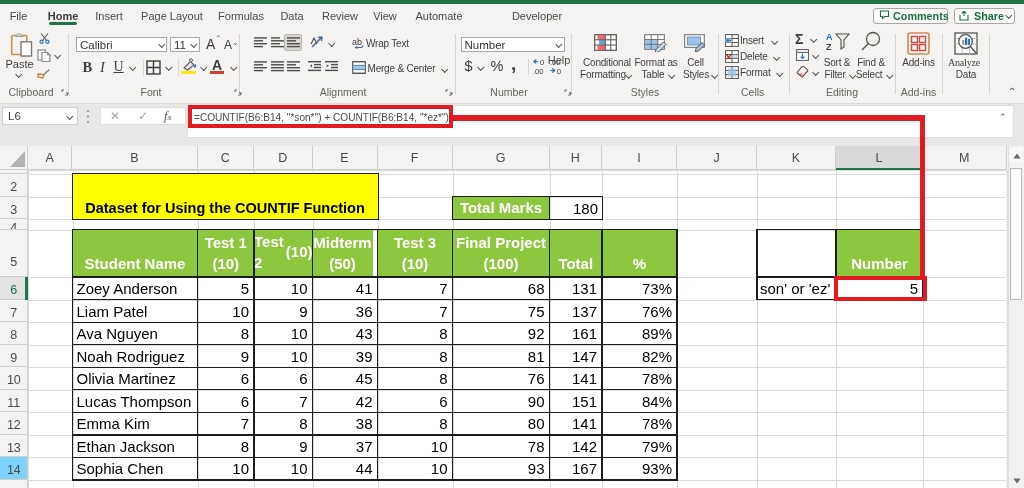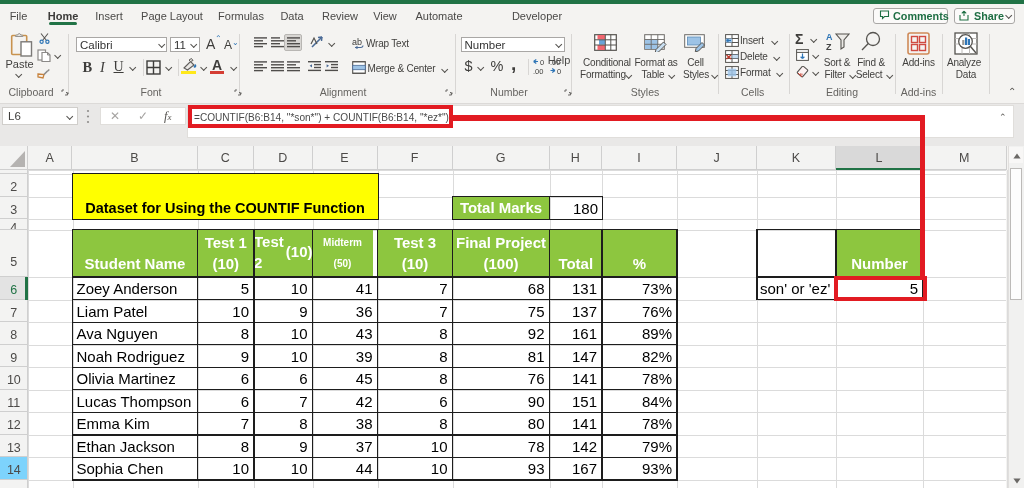--- a/index.html
+++ b/index.html
@@ -311,21 +311,21 @@
 <div class="tx btxt" style="left:918.5px;top:57px;transform:translateX(-50%);">Add-ins</div>
 <svg class="ab" style="left:953.5px;top:31.5px;" width="25" height="24" viewBox="0 0 25 24">
       <rect x="1" y="1" width="22" height="21" fill="#fff" stroke="#55534f" stroke-width="1.3"></rect>
       <path d="M1 6.5h22M1 12h22M8 1v21M15.5 1v21" stroke="#b5b3b1" stroke-width="0.9"></path>
       <circle cx="11.5" cy="9.5" r="6.8" fill="#fff" stroke="#55534f" stroke-width="1.3"></circle>
       <rect x="8.2" y="8" width="2.2" height="5" fill="#9a9895"></rect>
       <rect x="11" y="5.5" width="2.2" height="7.5" fill="#2e75b6"></rect>
       <rect x="13.8" y="7" width="2.2" height="6" fill="#2e75b6"></rect>
       <path d="M16.5 14.5L22 21" stroke="#55534f" stroke-width="1.4"></path>
     </svg>
-<div class="tx btxt" style="left:964px;top:57px;transform:translateX(-50%);">Analyze</div>
+<div class="tx btxt" style="left:964px;top:57px;transform:translateX(-50%);font-family:Liberation Serif, serif;">Analyze</div>
 <div class="tx btxt" style="left:966px;top:69px;transform:translateX(-50%);">Data</div>
 <div class="ab" style="left:0;top:103.5px;width:1024px;height:42.5px;background:#e9e8e7;"></div>
 <div class="ab" style="left:2px;top:106.5px;width:76px;height:18.5px;background:#fff;border:1px solid #d0cecb;box-sizing:border-box;"></div>
 <div class="tx" style="left:8px;top:110px;font-size:11.5px;color:#3e3d3b;">L6</div>
 <div class="chv" style="left:67.0px;top:115.2px;"></div>
 <svg class="ab" style="left:86px;top:109px;" width="4" height="15" viewBox="0 0 4 15">
       <circle cx="2" cy="2" r="1.1" fill="#908e8c"></circle>
       <circle cx="2" cy="7.5" r="1.1" fill="#908e8c"></circle>
       <circle cx="2" cy="13" r="1.1" fill="#908e8c"></circle>
     </svg>
@@ -413,21 +413,21 @@
       <div>Student Name</div>
     </div>
 <div class="ab gh" style="left:197.5px;top:229.5px;width:56.5px;height:47.5px;display:flex;flex-direction:column;justify-content:flex-end;align-items:center;font-size:15px;line-height:21px;padding-bottom:3px;box-sizing:border-box;">
       <div>Test 1</div>
       <div>(10)</div>
     </div>
 <div class="ab gh" style="left:254.0px;top:229.5px;width:58.5px;height:47.5px;display:flex;flex-direction:row;justify-content:flex-end;align-items:center;font-size:15px;line-height:21px;padding-bottom:3px;box-sizing:border-box;">
       <div>Test 2</div>
       <div>(10)</div>
     </div>
-<div class="ab gh" style="left:312.5px;top:229.5px;width:60px;height:47.5px;display:flex;flex-direction:column;justify-content:flex-end;align-items:center;font-size:10px;line-height:21px;padding-bottom:3px;box-sizing:border-box;">
+<div class="ab gh" style="left:312.5px;top:229.5px;width:60px;height:47.5px;display:flex;flex-direction:column;justify-content:flex-end;align-items:center;font-size:15px;line-height:21px;padding-bottom:3px;box-sizing:border-box;">
       <div>Midterm</div>
       <div>(50)</div>
     </div>
 <div class="ab gh" style="left:377.5px;top:229.5px;width:75px;height:47.5px;display:flex;flex-direction:column;justify-content:flex-end;align-items:center;font-size:15px;line-height:21px;padding-bottom:3px;box-sizing:border-box;">
       <div>Test 3</div>
       <div>(10)</div>
     </div>
 <div class="ab gh" style="left:452.5px;top:229.5px;width:97px;height:47.5px;display:flex;flex-direction:column;justify-content:flex-end;align-items:center;font-size:15px;line-height:21px;padding-bottom:3px;box-sizing:border-box;">
       <div>Final Project</div>
       <div>(100)</div>

